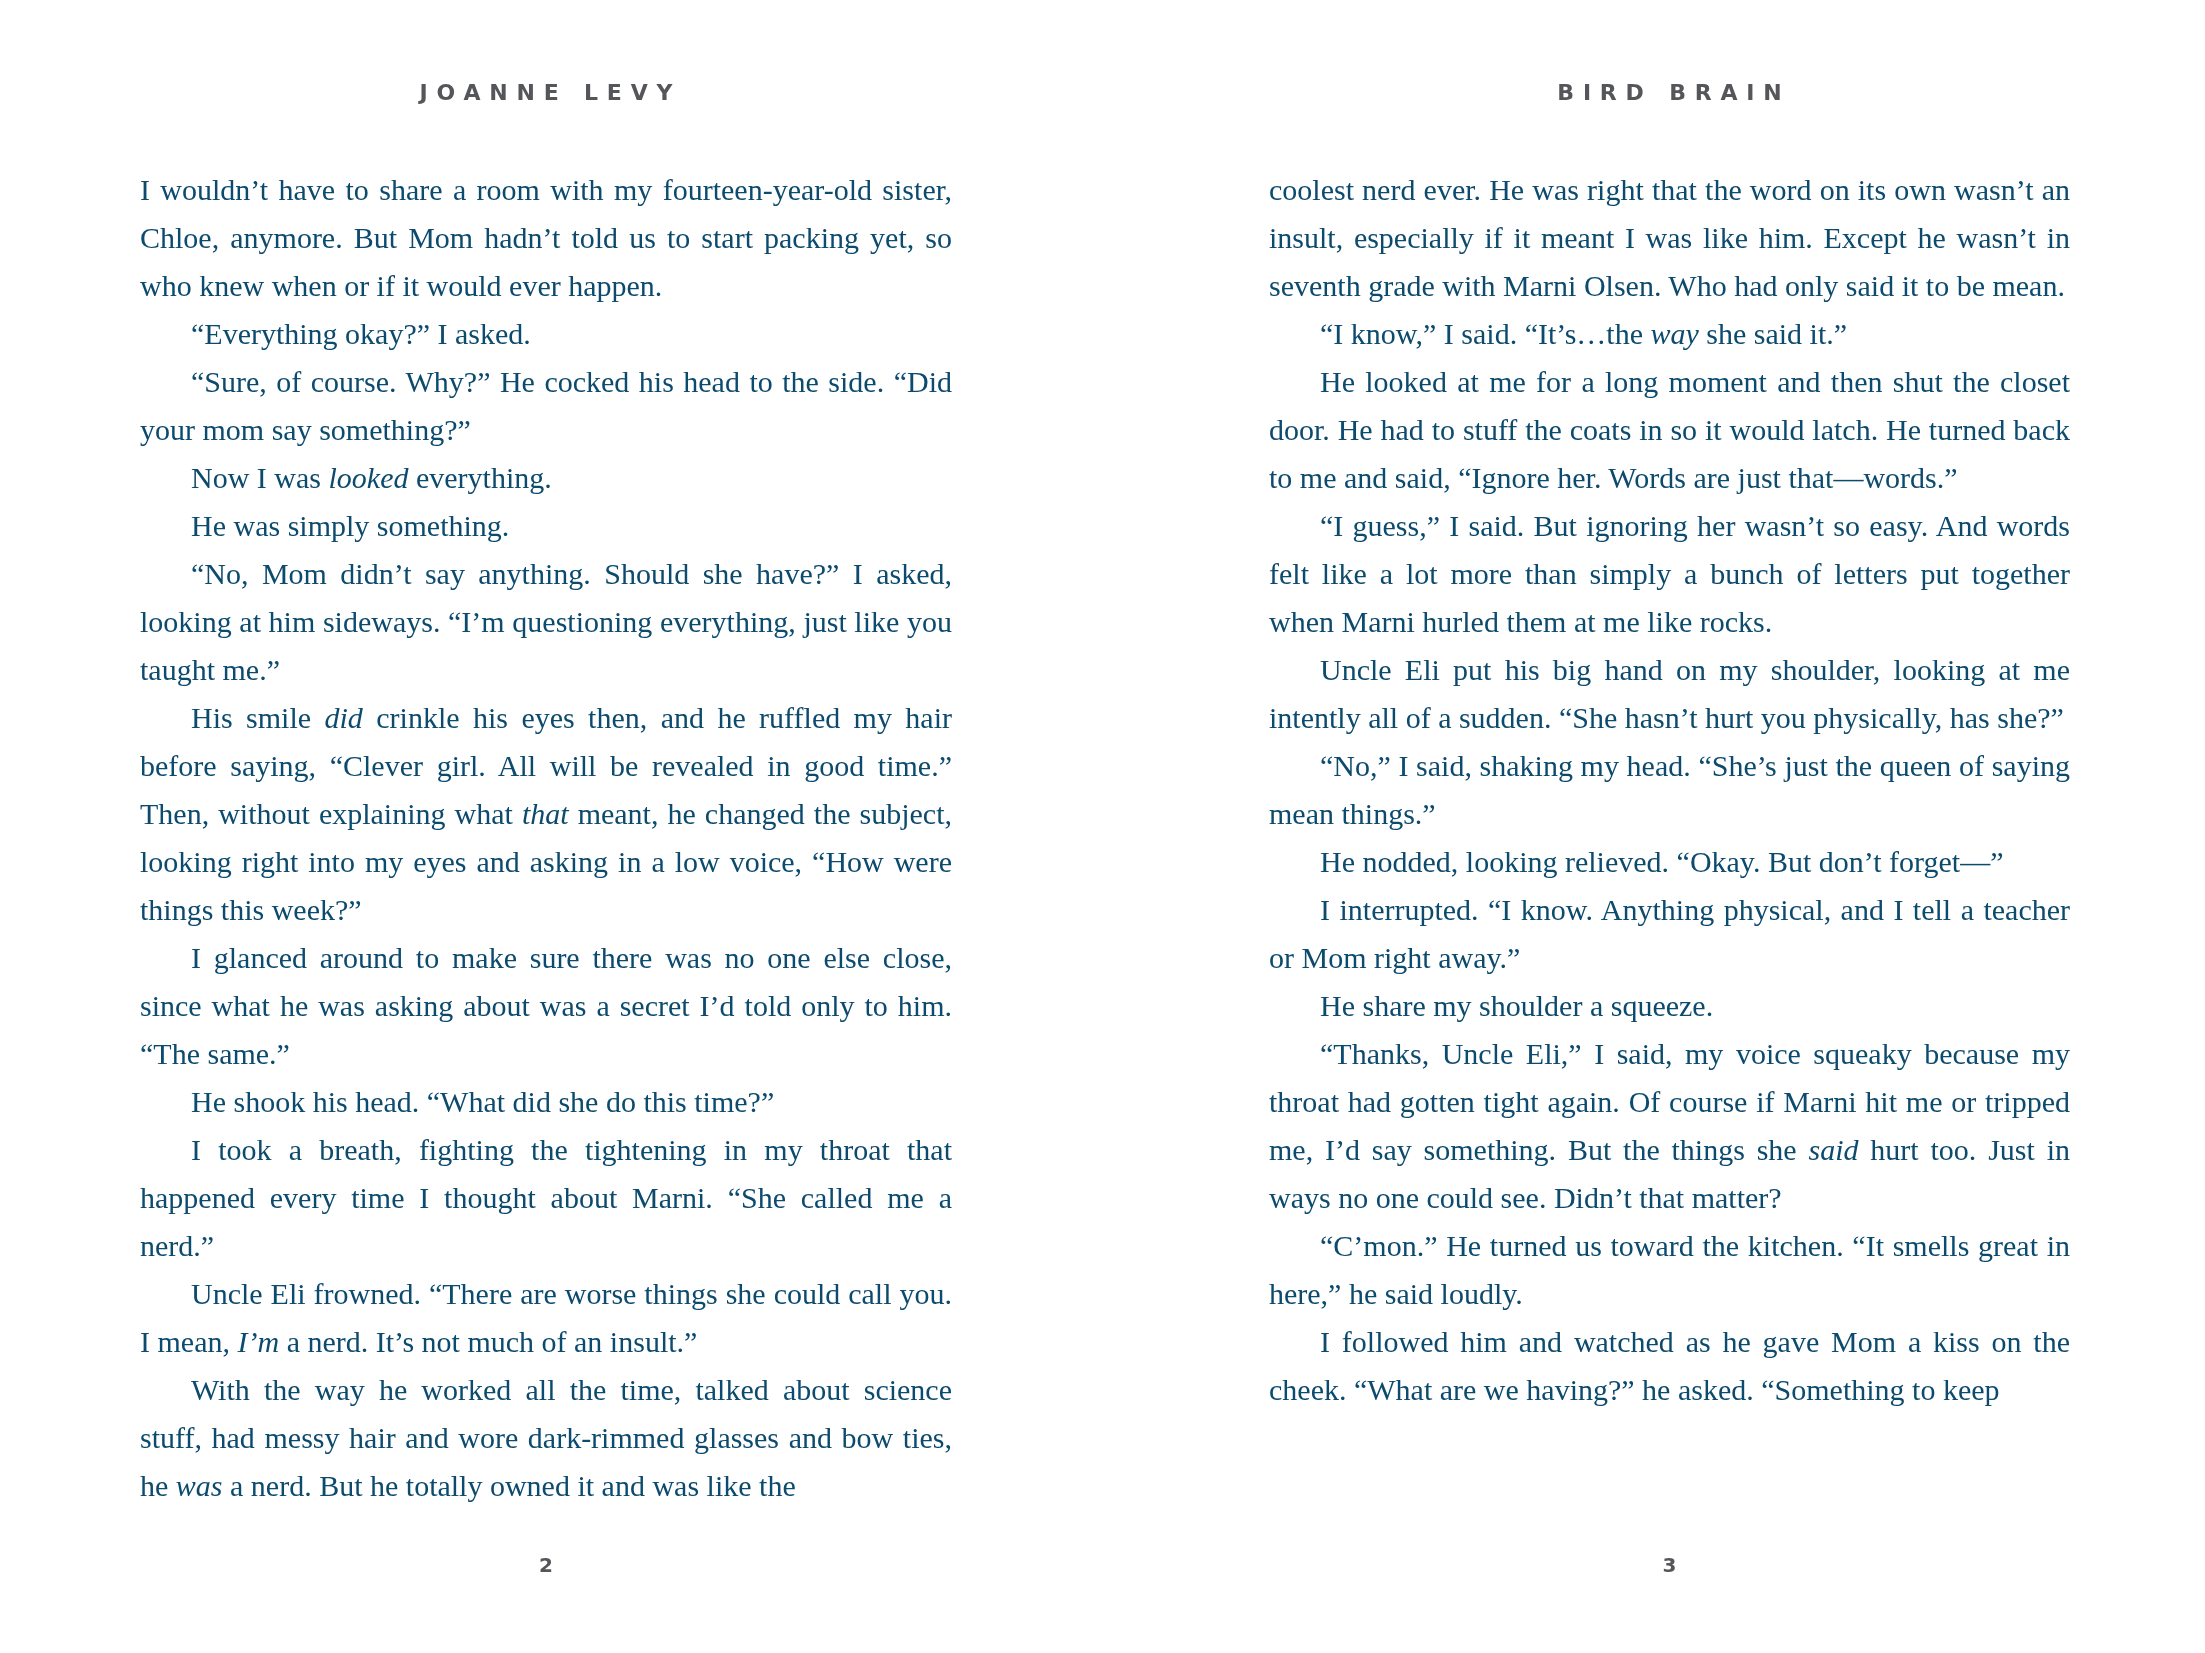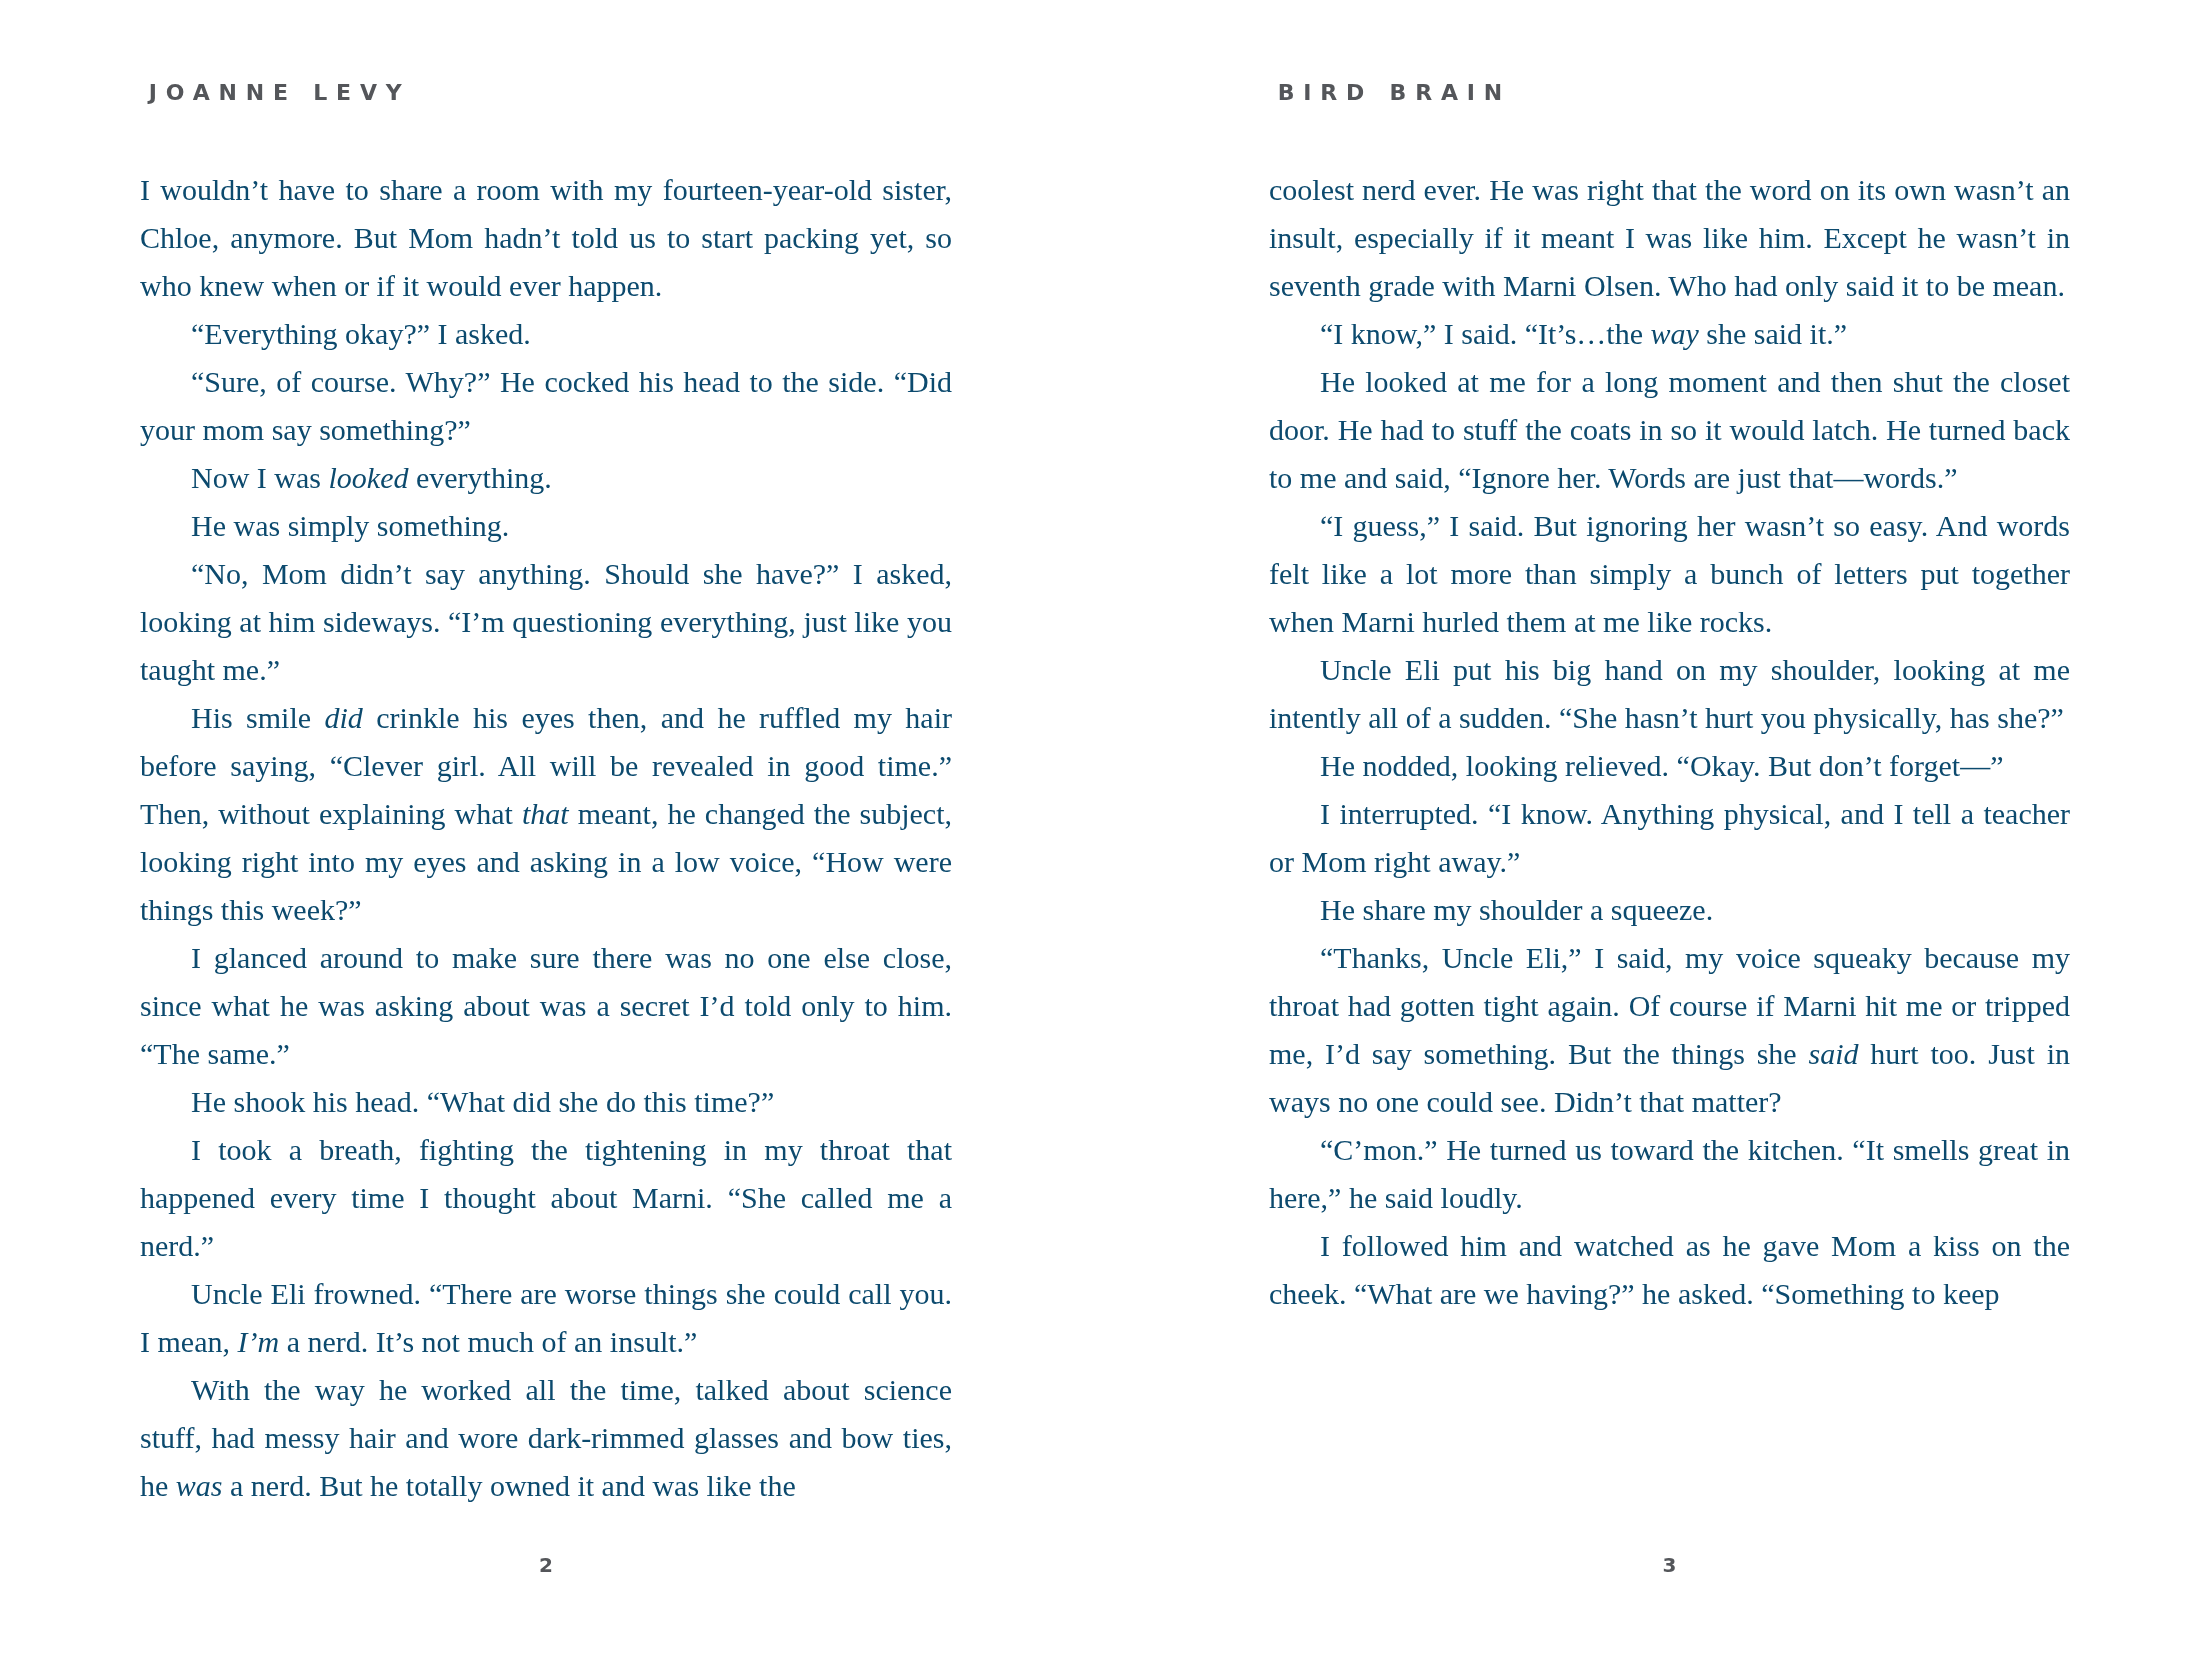--- a/index.html
+++ b/index.html
@@ -11,20 +11,21 @@
     position: relative;
     width: 2205px;
     height: 1654px;
     background: #ffffff;
     overflow: hidden;
     font-family: "Liberation Serif", serif;
   }
   .running-head {
     position: absolute;
     top: 79px;
+    text-align: center;
     font-family: "DejaVu Sans", sans-serif;
     font-weight: 600;
     font-size: 22px;
     line-height: 28px;
     letter-spacing: 0.40em;
     text-indent: 0.40em; 
     color: #54565a;
     white-space: nowrap;
   }
   .running-head.left  { left: 140px;  width: 812px; }
@@ -86,20 +87,21 @@
   </section>
 
   <section>
     <div class="running-head right">BIRD BRAIN</div>
     <div class="body-text right">
         <p><span>coolest nerd ever. He was right that the word on its own wasn’t an insult, especially if it meant I was like him. Except he wasn’t in seventh grade with Marni Olsen. Who had only said it to be mean.</span></p>
         <p class="indent"><span>“I know,” I said. “It’s…the </span><em>way</em><span> she said it.”</span></p>
         <p class="indent"><span>He looked at me for a long moment and then shut the closet door. He had to stuff the coats in so it would latch. He turned back to me and said, “Ignore her. Words are just that—words.”</span></p>
         <p class="indent"><span>“I guess,” I said. But ignoring her wasn’t so easy. And words felt like a lot more than simply a bunch of letters put together when Marni hurled them at me like rocks.</span></p>
         <p class="indent"><span>Uncle Eli put his big hand on my shoulder, looking at me intently all of a sudden. “She hasn’t hurt you physically, has she?”</span></p>
+        <p class="indent"><span>“No,” I said, shaking my head. “She’s just the queen of saying mean things.”</span></p>
         <p class="indent"><span>He nodded, looking relieved. “Okay. But don’t forget—”</span></p>
         <p class="indent"><span>I interrupted. “I know. Anything physical, and I tell a teacher or Mom right away.”</span></p>
         <p class="indent"><span>He share my shoulder a squeeze.</span></p>
         <p class="indent"><span>“Thanks, Uncle Eli,” I said, my voice squeaky because my throat had gotten tight again. Of course if Marni hit me or tripped me, I’d say something. But the things she </span><em>said</em><span> hurt too. Just in ways no one could see. Didn’t that matter?</span></p>
         <p class="indent"><span>“C’mon.” He turned us toward the kitchen. “It smells great in here,” he said loudly.</span></p>
         <p class="indent"><span>I followed him and watched as he gave Mom a kiss on the cheek. “What are we having?” he asked. “Something to keep</span></p>
       </div>
     <div class="folio right">3</div>
   </section>
 

